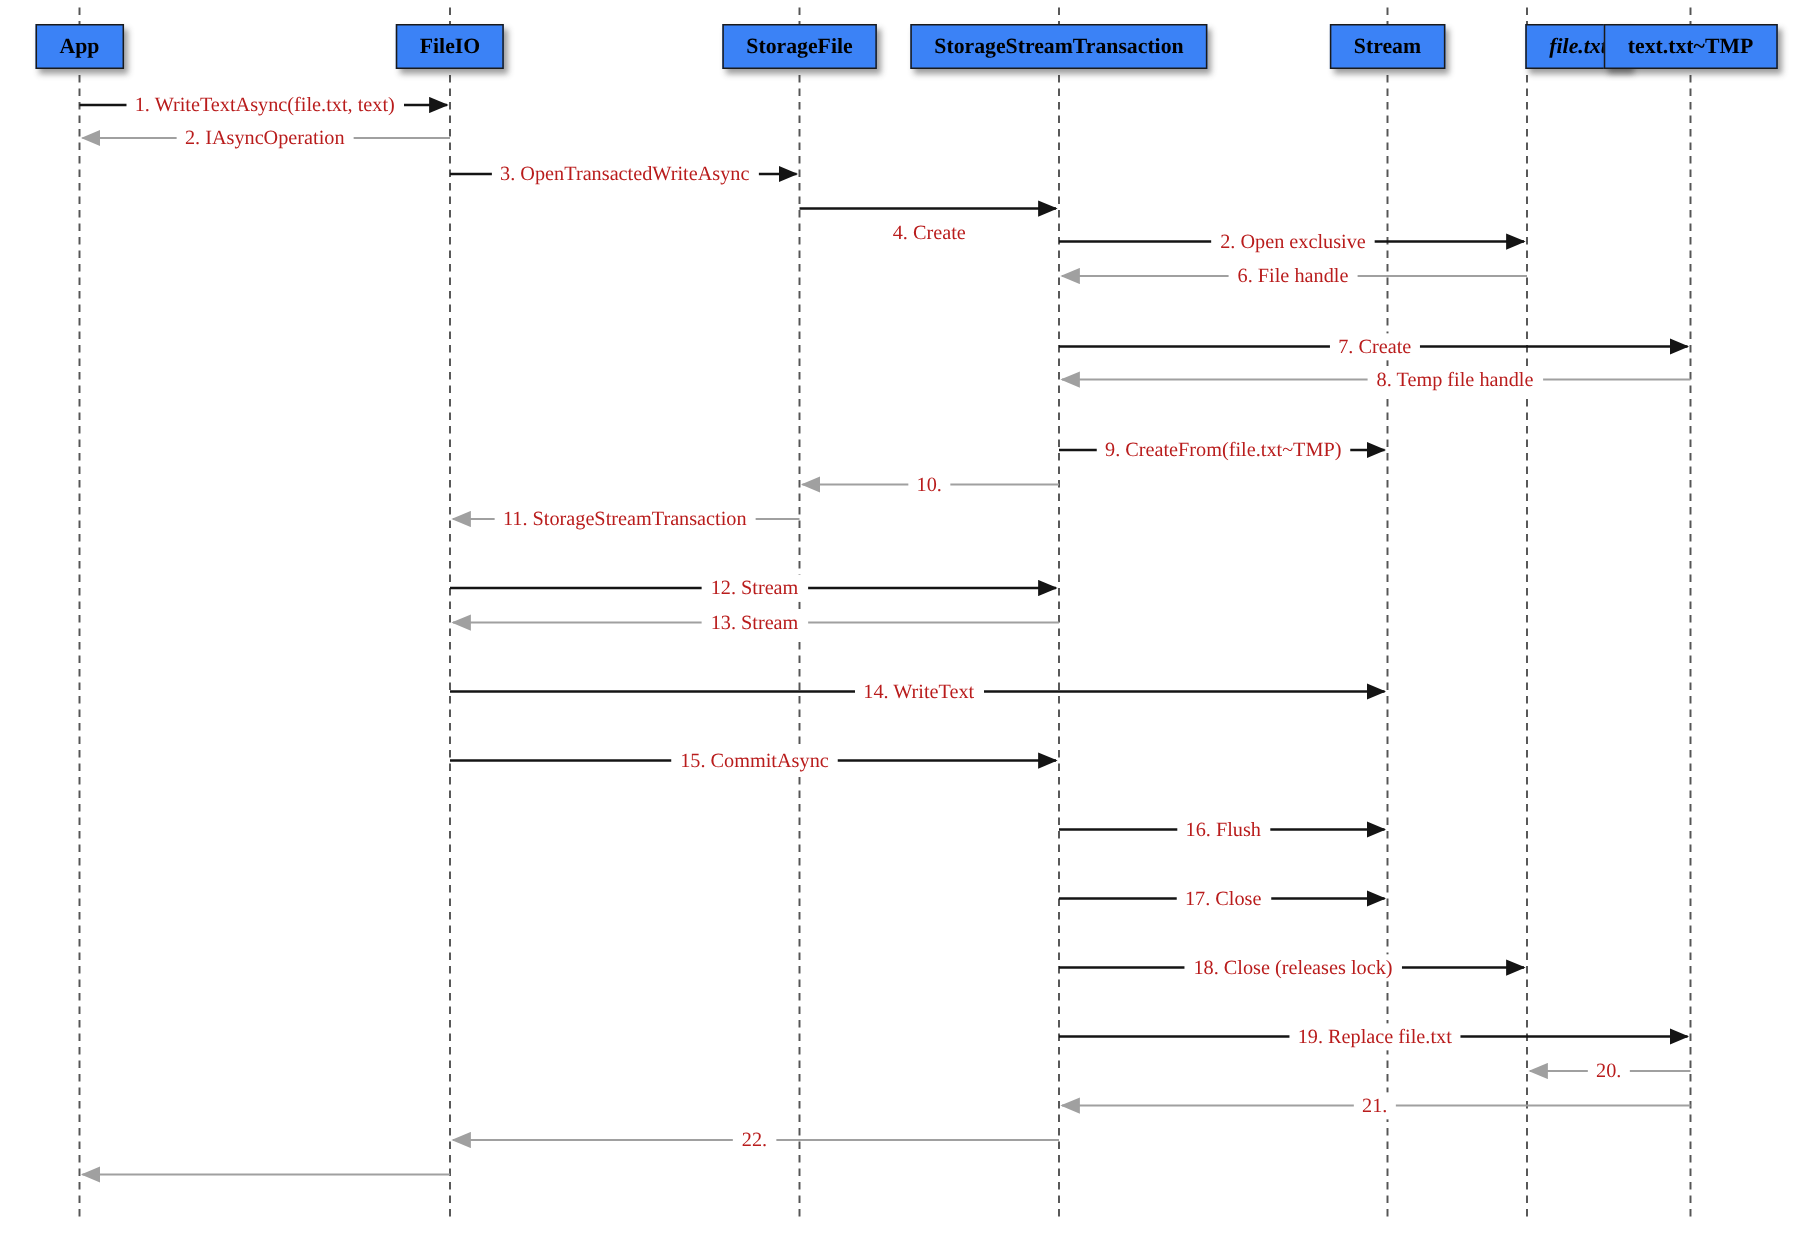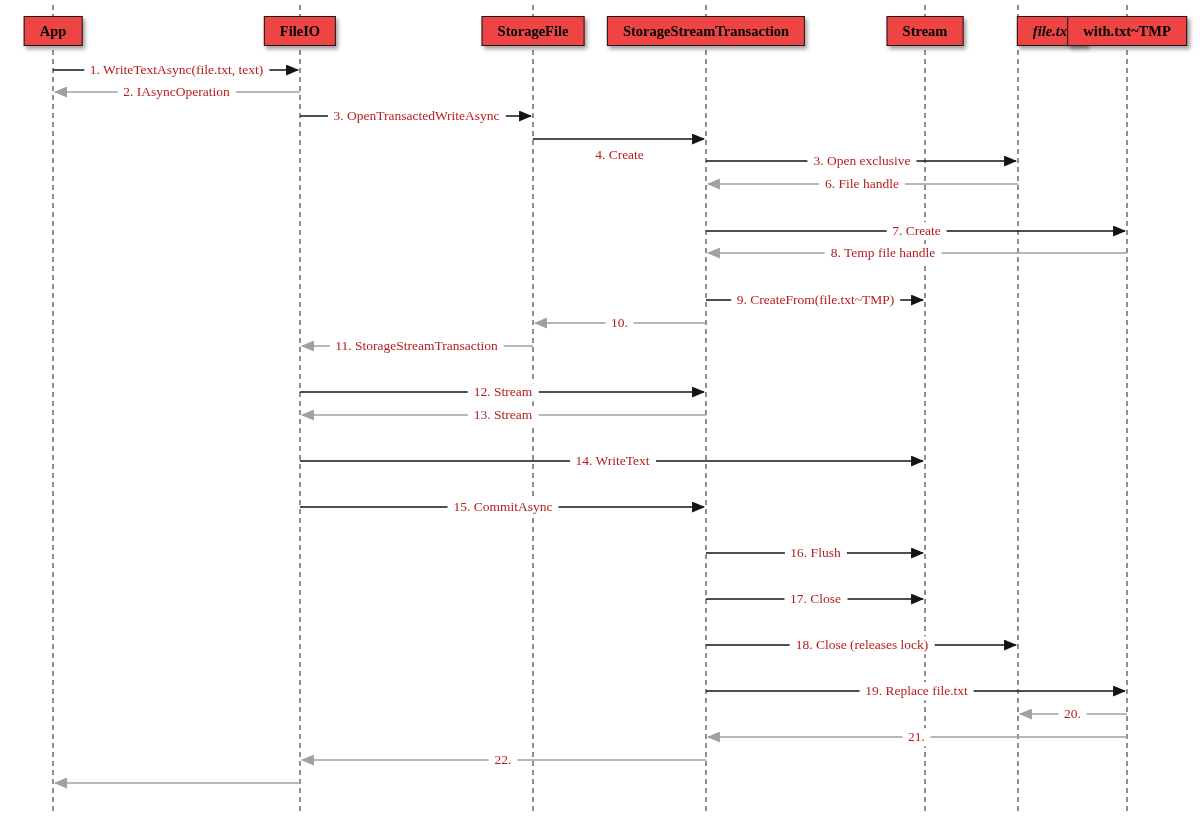--- a/index.html
+++ b/index.html
@@ -12,21 +12,21 @@
     overflow: hidden;
   }
   #diagram svg { position: absolute; left: 0; top: 0; z-index: 1; }
   .layer { position: absolute; left: 0; top: 0; width: 100%; height: 100%; z-index: 2; }
   .pbox {
     position: absolute;
     top: 16px;
     height: 30px;
     transform: translateX(-50%);
     box-sizing: border-box;
-    background: #ef4444;
+    background: #3b82f6;
     border: 1.5px solid #1a1a1a;
     box-shadow: 2.5px 3px 4px rgba(40,40,40,0.45);
     display: flex;
     align-items: center;
     justify-content: center;
     padding: 0 15px;
     font-weight: bold;
     font-size: 14.5px;
     color: #000000;
     white-space: nowrap;
@@ -87,24 +87,24 @@
       <line x1="1127" y1="714" x2="1020" y2="714" stroke="#a0a0a0" stroke-width="1.4" marker-end="url(#mk-return)"></line>
       <line x1="1127" y1="737" x2="708" y2="737" stroke="#a0a0a0" stroke-width="1.4" marker-end="url(#mk-return)"></line>
       <line x1="706" y1="760" x2="302" y2="760" stroke="#a0a0a0" stroke-width="1.4" marker-end="url(#mk-return)"></line>
       <line x1="300" y1="783" x2="55" y2="783" stroke="#a0a0a0" stroke-width="1.4" marker-end="url(#mk-return)"></line>
     </svg>
   <div class="layer">
       <div class="mlabel" style="left: 176.5px; top: 70px;"><span>1. WriteTextAsync(file.txt, text)</span></div>
       <div class="mlabel" style="left: 176.5px; top: 92px;"><span>2. IAsyncOperation</span></div>
       <div class="mlabel" style="left: 416.5px; top: 116px;"><span>3. OpenTransactedWriteAsync</span></div>
       <div class="mlabel" style="left: 619.5px; top: 139px; margin-top: 16px;"><span>4. Create</span></div>
-      <div class="mlabel" style="left: 862px; top: 161px;"><span>3. Open exclusive</span></div>
+      <div class="mlabel" style="left: 862px; top: 161px;"><span>2. Open exclusive</span></div>
       <div class="mlabel" style="left: 862px; top: 184px;"><span>6. File handle</span></div>
       <div class="mlabel" style="left: 916.5px; top: 231px;"><span>7. Create</span></div>
-      <div class="mlabel" style="left: 883px; top: 253px;"><span>8. Temp file handle</span></div>
+      <div class="mlabel" style="left: 970px; top: 253px;"><span>8. Temp file handle</span></div>
       <div class="mlabel" style="left: 815.5px; top: 300px;"><span>9. CreateFrom(file.txt~TMP)</span></div>
       <div class="mlabel" style="left: 619.5px; top: 323px;"><span>10.</span></div>
       <div class="mlabel" style="left: 416.5px; top: 346px;"><span>11. StorageStreamTransaction</span></div>
       <div class="mlabel" style="left: 503px; top: 392px;"><span>12. Stream</span></div>
       <div class="mlabel" style="left: 503px; top: 415px;"><span>13. Stream</span></div>
       <div class="mlabel" style="left: 612.5px; top: 461px;"><span>14. WriteText</span></div>
       <div class="mlabel" style="left: 503px; top: 507px;"><span>15. CommitAsync</span></div>
       <div class="mlabel" style="left: 815.5px; top: 553px;"><span>16. Flush</span></div>
       <div class="mlabel" style="left: 815.5px; top: 599px;"><span>17. Close</span></div>
       <div class="mlabel" style="left: 862px; top: 645px;"><span>18. Close (releases lock)</span></div>
@@ -126,16 +126,16 @@
       <div class="pbox" style="left: 706px;">
         <span>StorageStreamTransaction</span>
       </div>
       <div class="pbox" style="left: 925px;">
         <span>Stream</span>
       </div>
       <div class="pbox" style="left: 1052px; font-style: italic;">
         <span>file.txt</span>
       </div>
       <div class="pbox" style="left: 1127px;">
-        <span>with.txt~TMP</span>
+        <span>text.txt~TMP</span>
       </div>
     </div>
 </div>
 
 </body></html>

